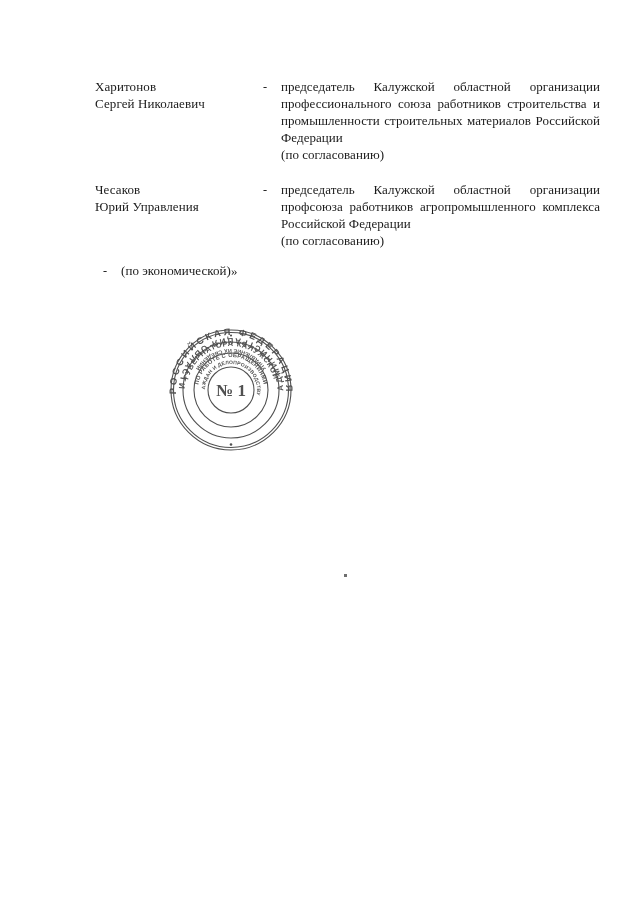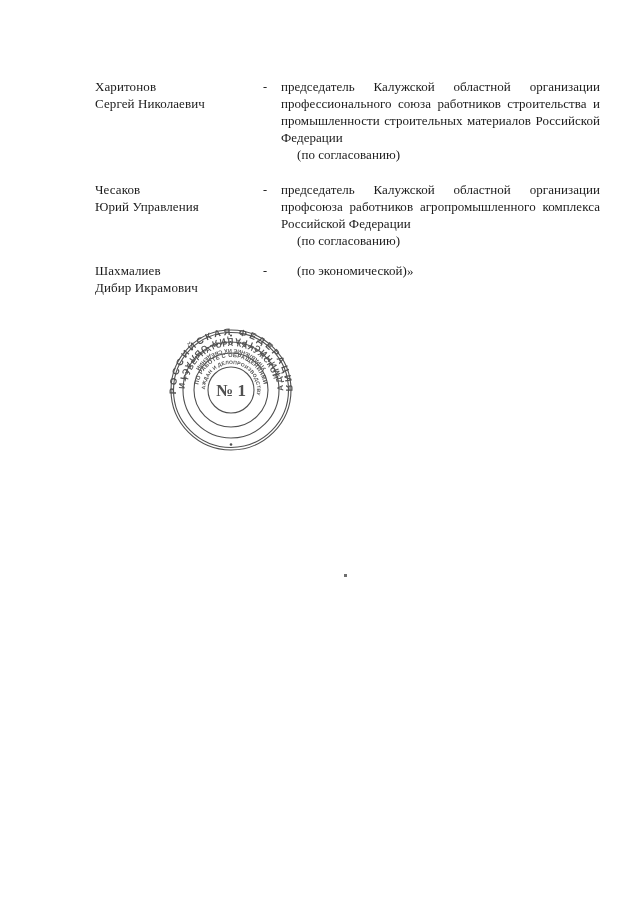--- a/index.html
+++ b/index.html
@@ -62,21 +62,20 @@
     line-height: 17px;
     text-align: justify;
     text-align-last: left;
     letter-spacing: 0.05px;
     hyphens: none;
   }
 
   .entry-desc .tail {
     display: block;
     text-align: left;
-    margin-left: 16px;
   }
 
   
   .stamp {
     position: absolute;
     left: 168px;
     top: 327px;
     width: 126px;
     height: 126px;
     opacity: 0.82;
@@ -112,22 +111,20 @@
     </div>
 
     <div class="entry" style="top:181px;">
       <div class="entry-name">Чесаков
 Юрий Управления</div>
       <div class="entry-dash">-</div>
       <div class="entry-desc"><span>председатель Калужской областной организации профсоюза работников агропромышленного комплекса Российской Федерации</span><span class="tail">(по согласованию)</span></div>
     </div>
 
     <div class="entry" style="top:262px;">
-      <div class="entry-name">Шахмалиев
-Дибир Икрамович</div>
       <div class="entry-dash">-</div>
       <div class="entry-desc"><span class="tail">(по экономической)»</span></div>
     </div>
 
   </div>
 
   <div class="stamp">
     <svg viewBox="0 0 126 126" xmlns="http://www.w3.org/2000/svg">
       <defs>
         <path id="ringOuter" d="M 63,63 m -55,0 a 55,55 0 1,1 110,0 a 55,55 0 1,1 -110,0"></path>

